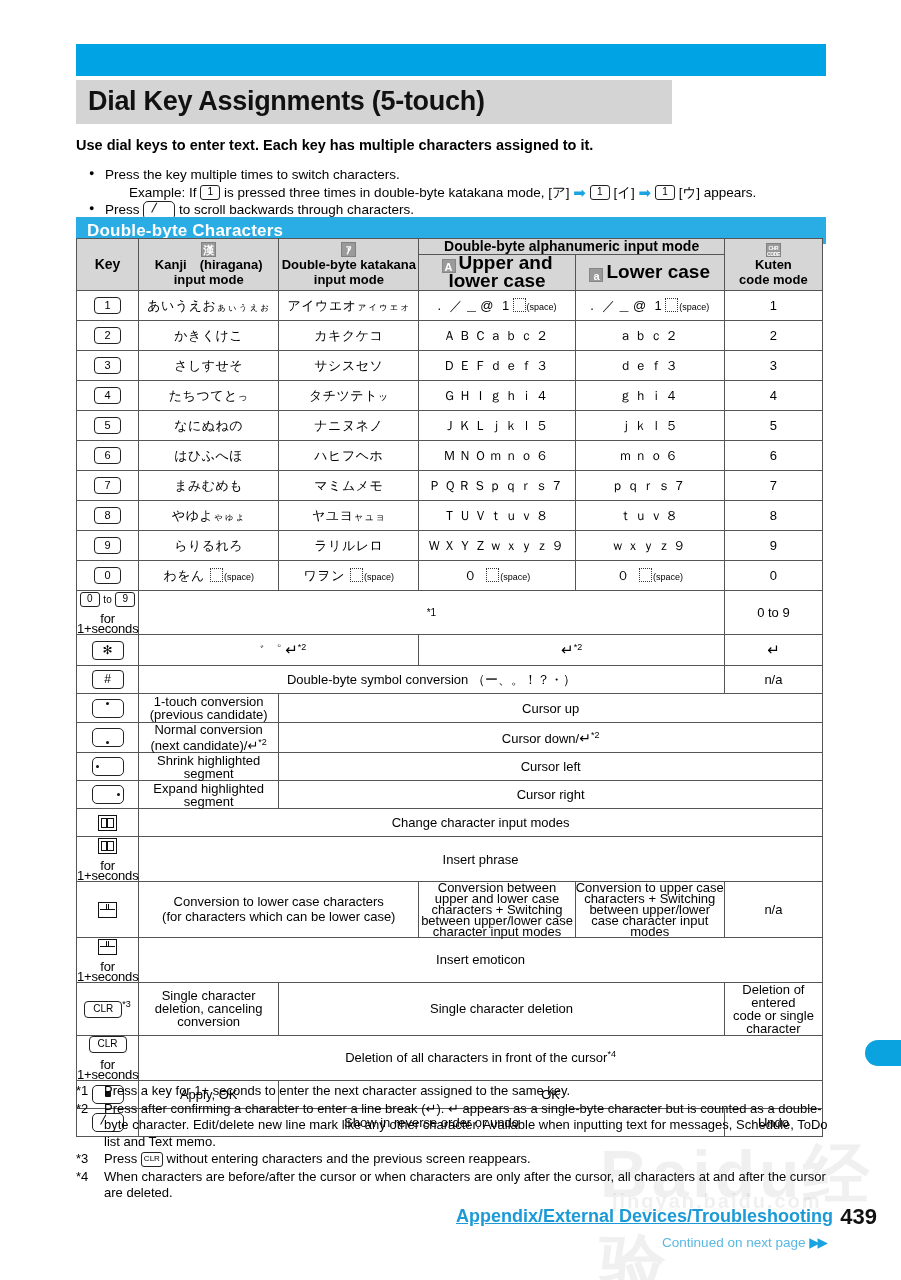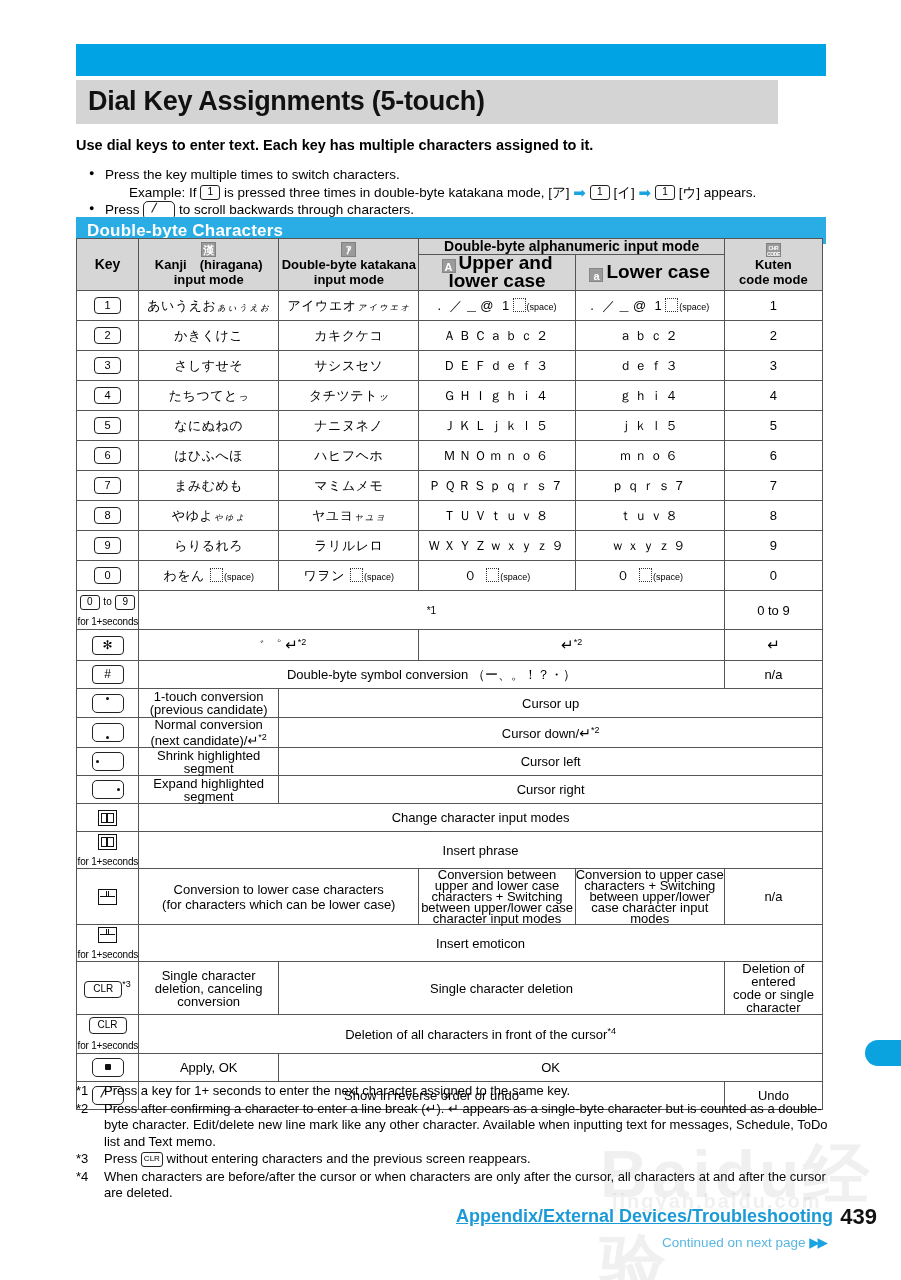--- a/index.html
+++ b/index.html
@@ -5,21 +5,21 @@
   html,body{margin:0;padding:0;}
   body{
     width:901px;height:1280px;background:#ffffff;
     font-family:"Liberation Sans", sans-serif;
     color:#000;position:relative;overflow:hidden;
   }
   .page{position:absolute;left:0;top:0;width:901px;height:1280px;}
 
   
   .topbar{position:absolute;left:76px;top:44px;width:750px;height:32px;background:#00a4e4;}
-  .titlebar{position:absolute;left:76px;top:80px;width:702px;height:44px;background:#d4d4d4;}
+  .titlebar{position:absolute;left:76px;top:80px;width:596px;height:44px;background:#d4d4d4;}
   .titlebar .tt{
     position:absolute;left:12px;top:6px;font-size:27px;font-weight:bold;
     letter-spacing:-0.3px;color:#111;
   }
 
   
   .intro{position:absolute;left:76px;top:136px;width:760px;}
   .intro .lead{font-size:14.5px;font-weight:bold;line-height:18px;margin:0 0 2px 0;}
   .bullets{margin:12px;padding:0;list-style:none;}
   .bullets li{font-size:13.5px;line-height:17.5px;position:relative;padding-left:17px;}
@@ -43,21 +43,21 @@
   }
   table.kt th{background:#d6d6d6;font-weight:bold;line-height:15px;}
   .hdrSub{font-size:19px;}
   .hdrbig{font-size:14px;}
 
   col.c1{width:62px}col.c2{width:140px}col.c3{width:140px}
   col.c4{width:156px}col.c5{width:149px}col.c6{width:98px}
 
   td.keycell{height:29px;}
   td.jp{font-size:16px;letter-spacing:.5px;}
-  .sm{font-size:10px;vertical-align:baseline;font-style:italic;}
+  .sm{font-size:10px;vertical-align:baseline;}
   td.an{font-size:14px;letter-spacing:2.4px;font-family:"Liberation Sans",sans-serif;}
   .spacebox{
     display:inline-block;width:11px;height:12px;border:1px dotted #333;
     vertical-align:-2px;margin:0 1px;
   }
   .spctxt{font-size:9px;letter-spacing:0;}
 
   
   .key{
     display:inline-block;min-width:19px;height:15px;line-height:14px;
@@ -83,21 +83,21 @@
   .dkey.right i{right:3px;top:6.5px;}
   .dkey.ctr i{left:12px;top:5px;width:6px;height:6px;border-radius:1px;}
   .bookkey{display:inline-block;width:17px;height:14px;border:1.4px solid #111;position:relative;background:#fff;vertical-align:middle;}
   .bookkey:before{content:"";position:absolute;left:7.2px;top:2px;width:1.4px;height:10px;background:#111;}
   .bookkey:after{content:"";position:absolute;left:2px;top:2px;width:13px;height:10px;border:1px solid #111;box-sizing:border-box;}
   .mailkey{display:inline-block;width:17px;height:14px;border:1.4px solid #111;position:relative;background:#fff;vertical-align:middle;}
   .mailkey:before{content:"";position:absolute;left:1px;top:1px;width:8px;height:5px;border-right:1.3px solid #111;border-bottom:1.3px solid #111;transform:skewX(0deg) rotate(0deg);}
   .mailkey:after{content:"";position:absolute;left:7px;top:1px;width:8px;height:5px;border-left:1.3px solid #111;border-bottom:1.3px solid #111;}
   .penkey{display:inline-block;width:30px;height:17px;border:1px solid #222;border-radius:5px;position:relative;background:#fff;vertical-align:middle;}
   .penkey:before{content:"";position:absolute;left:9px;top:3px;width:12px;height:11px;border-left:1.6px solid #111;transform:rotate(28deg);}
-  .subnote{display:block;font-size:10px;line-height:10px;margin-top:7px;letter-spacing:-.2px;text-align:right;}
+  .subnote{display:block;font-size:13px;line-height:10px;margin-top:7px;letter-spacing:-.2px;}
   .sup{font-size:9px;vertical-align:super;}
 
   .hdricon{
     display:block;margin:0 auto 0 auto;width:15px;height:15px;
     background:#9a9a9a;color:#fff;font-size:9px;line-height:15px;text-align:center;
     border:1px solid #808080;box-sizing:border-box;
   }
   .hdricon.k{font-size:11px;}
   .inlineIcon{
     display:inline-block;width:14px;height:14px;background:#9a9a9a;color:#fff;

